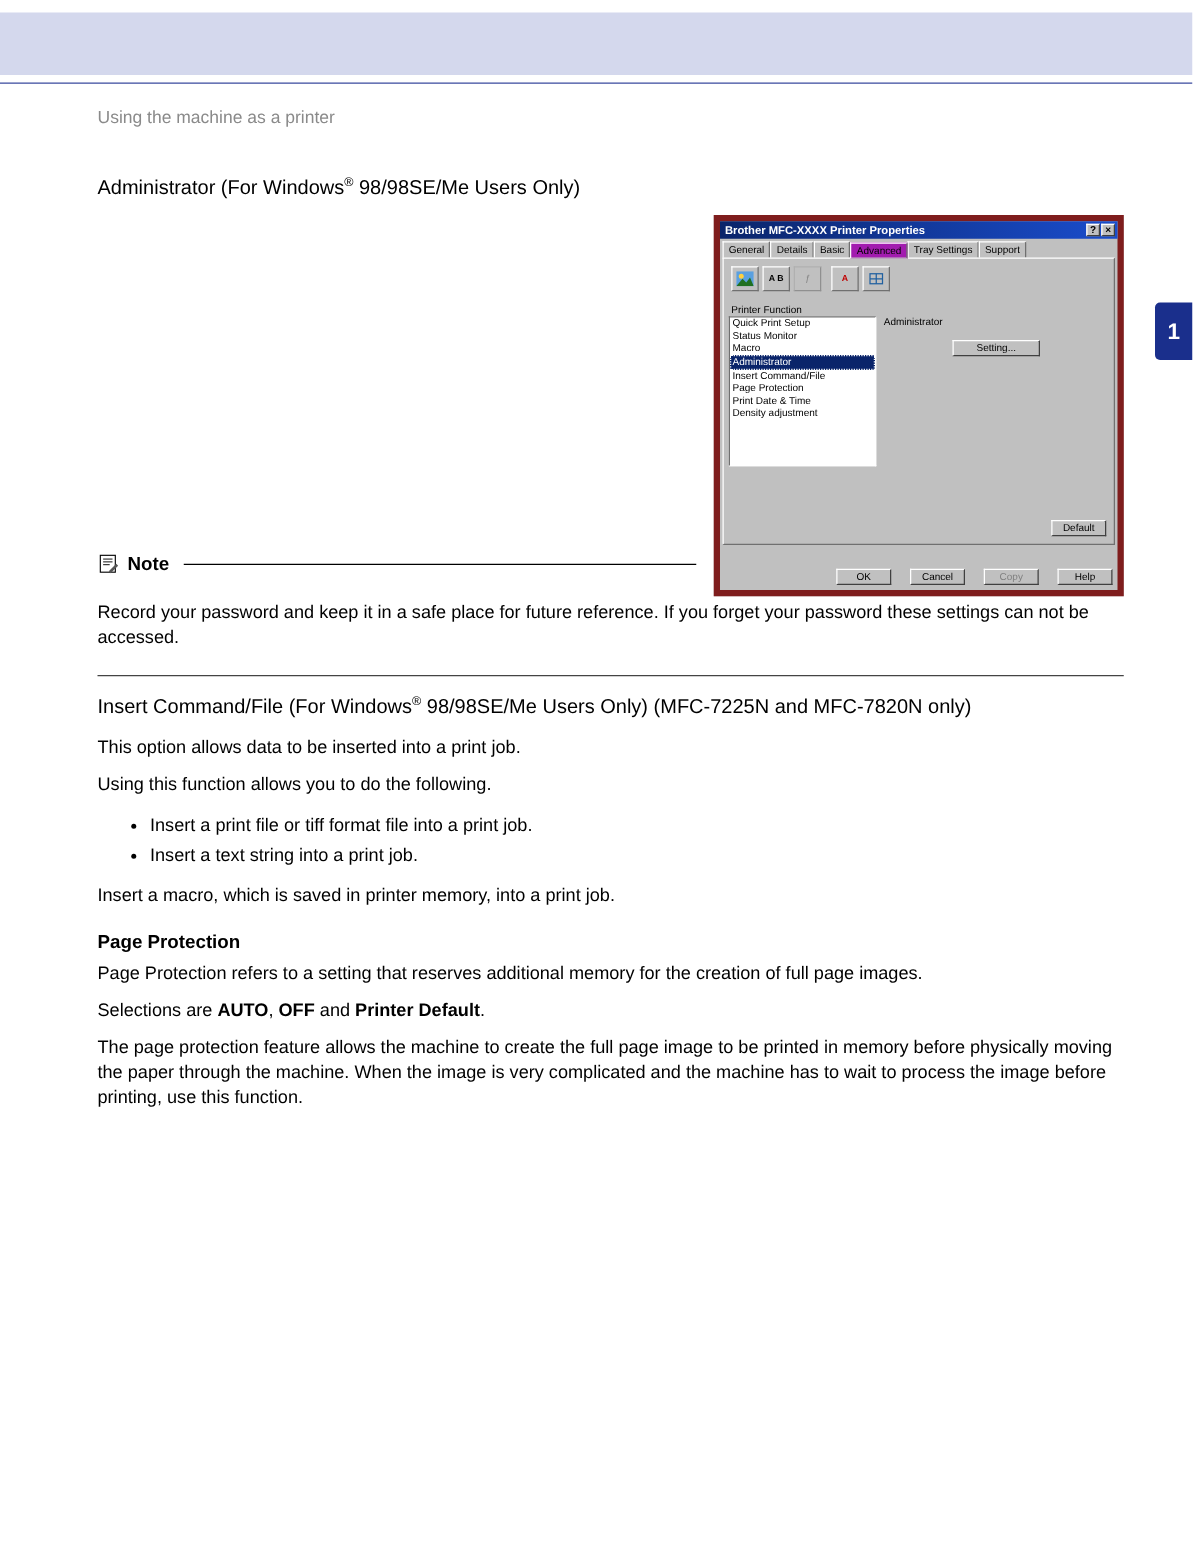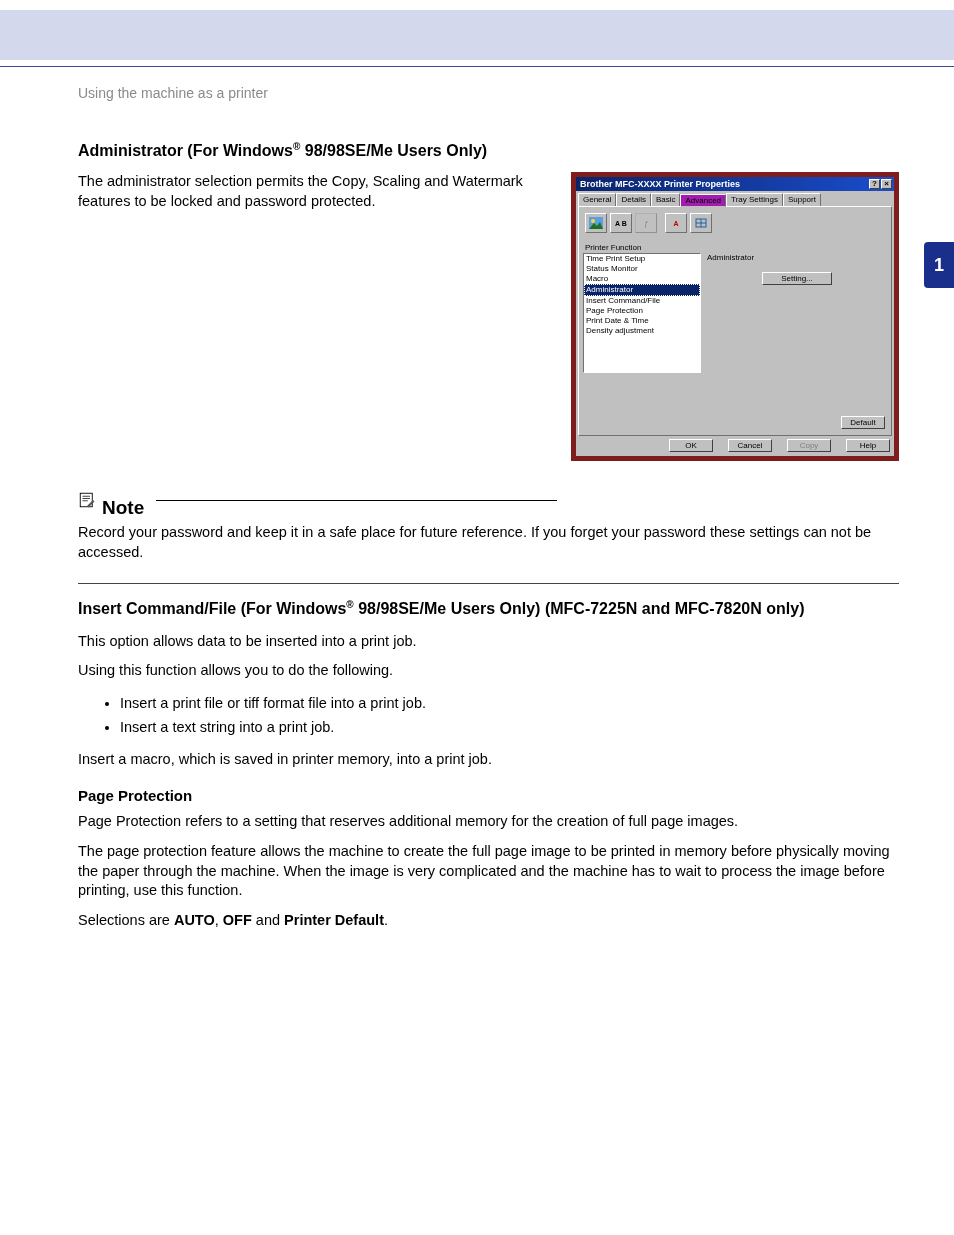--- a/index.html
+++ b/index.html
@@ -38,21 +38,21 @@
     color: #fff;
     font-weight: bold;
     font-size: 18px;
     display: flex;
     align-items: center;
     justify-content: center;
     border-radius: 4px 0 0 4px;
   }
   .h1 {
     font-size: 16px;
-    font-weight: bold;
+    font-weight: normal;
     margin: 0 0 12px 0;
   }
   .h1 sup { font-size: 10px; }
   .two-col {
     display: flex;
     gap: 14px;
     align-items: flex-start;
   }
   .body-text {
     font-size: 14.5px;
@@ -64,24 +64,23 @@
     align-items: center;
     gap: 6px;
     margin-top: 20px;
   }
   .note-icon {
     width: 18px;
     height: 18px;
     flex: 0 0 auto;
   }
   .note-label {
-    font-size: 19px;
+    font-size: 15px;
     font-weight: bold;
     padding-right: 6px;
-    margin-top: 16px;
   }
   .note-rule {
     flex: 1;
     border-top: 1px solid #000;
     height: 0;
   }
   .hr {
     border: none;
     border-top: 1px solid #444;
     margin: 20px 0 14px 0;
@@ -166,21 +165,21 @@
     background: #a21caf;
     top: 1px;
     border-bottom: 1px solid #c0c0c0;
     z-index: 2;
   }
   .tab-body {
     border-top: 1px solid #fff;
     border-left: 1px solid #fff;
     border-right: 1px solid #707070;
     border-bottom: 1px solid #707070;
-    margin: 0 2px 0 2px;
+    margin: 0 2px 16px 2px;
     padding: 4px;
     height: 230px;
     position: relative;
   }
   .icon-row {
     display: flex;
     gap: 3px;
     padding: 2px 0 6px 2px;
   }
   .icon-btn {
@@ -254,21 +253,20 @@
   <div class="breadcrumb">Using the machine as a printer</div>
 
   <div class="side-tab">1</div>
 
   <h2 class="h1">
     <span>Administrator (For Windows</span><sup>®</sup><span> 98/98SE/Me Users Only)</span>
   </h2>
 
   <div class="two-col">
     <div style="flex:1;">
-      <p class="body-text">The administrator selection permits the Copy, Scaling and Watermark features to be locked and password protected.</p>
 
       <div class="note-row" style="margin-top:270px;">
         <svg class="note-icon" viewBox="0 0 24 24">
           <rect x="3" y="3" width="16" height="18" fill="none" stroke="#000" stroke-width="1.2"></rect>
           <path d="M6 7 h10 M6 10 h10 M6 13 h7" stroke="#000" stroke-width="1" fill="none"></path>
           <path d="M14 22 L22 14 L20 12 L12 20 Z" fill="#555"></path>
         </svg>
         <span class="note-label">Note</span>
         <div class="note-rule"></div>
       </div>
@@ -305,21 +303,21 @@
           <span class="icon-btn">
             <svg width="14" height="12" viewBox="0 0 14 12">
                 <rect x="2" y="2" width="10" height="8" fill="none" stroke="#2060a0"></rect>
                 <path d="M2 6 h10 M7 2 v8" stroke="#2060a0"></path>
               </svg>
           </span>
         </div>
         <div class="pf-label">Printer Function</div>
         <div class="pf-columns">
           <div class="pf-list">
-            <div class="pf-item">Time Print Setup</div>
+            <div class="pf-item">Quick Print Setup</div>
             <div class="pf-item">Status Monitor</div>
             <div class="pf-item">Macro</div>
             <div class="pf-item sel">Administrator</div>
             <div class="pf-item">Insert Command/File</div>
             <div class="pf-item">Page Protection</div>
             <div class="pf-item">Print Date &amp; Time</div>
             <div class="pf-item">Density adjustment</div>
           </div>
           <div class="pf-right">
             <div>Administrator</div>
@@ -351,21 +349,21 @@
   <p class="body-text">This option allows data to be inserted into a print job.</p>
   <p class="body-text">Using this function allows you to do the following.</p>
   <ul class="bullets">
     <li>Insert a print file or tiff format file into a print job.</li>
     <li>Insert a text string into a print job.</li>
   </ul>
   <p class="body-text">Insert a macro, which is saved in printer memory, into a print job.</p>
 
   <h3 class="h2">Page Protection</h3>
   <p class="body-text">Page Protection refers to a setting that reserves additional memory for the creation of full page images.</p>
-  <p class="body-text">The page protection feature allows the machine to create the full page image to be printed in memory before physically moving the paper through the machine. When the image is very complicated and the machine has to wait to process the image before printing, use this function.</p>
   <p class="body-text">
     <span>Selections are </span><b>AUTO</b><span>, </span><b>OFF</b><span> and </span><b>Printer Default</b><span>.</span>
   </p>
+  <p class="body-text">The page protection feature allows the machine to create the full page image to be printed in memory before physically moving the paper through the machine. When the image is very complicated and the machine has to wait to process the image before printing, use this function.</p>
 
   <div class="page-num">1 - 15</div>
   <div class="footer-bar"></div>
 
 </div>
 
 </body></html>

